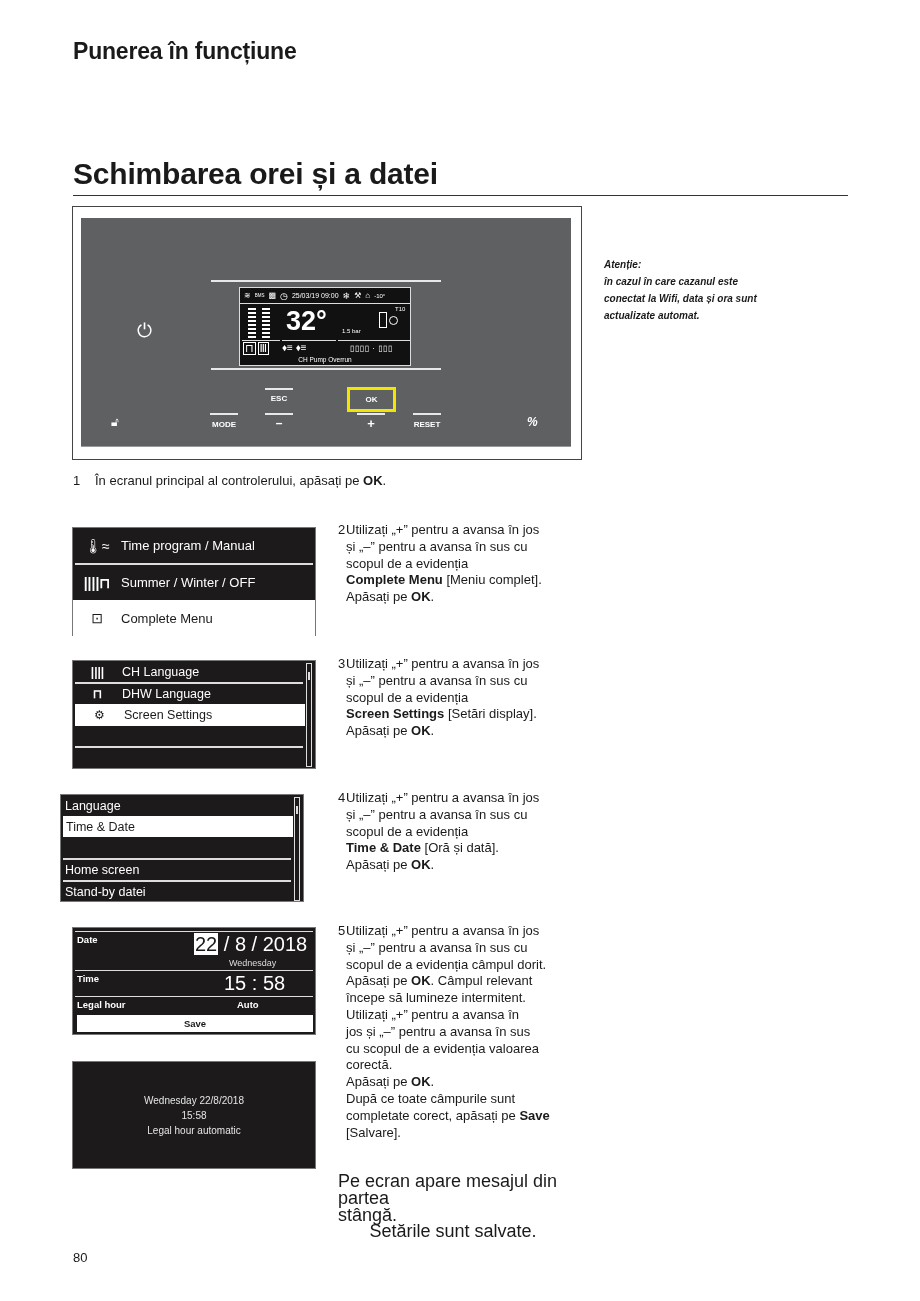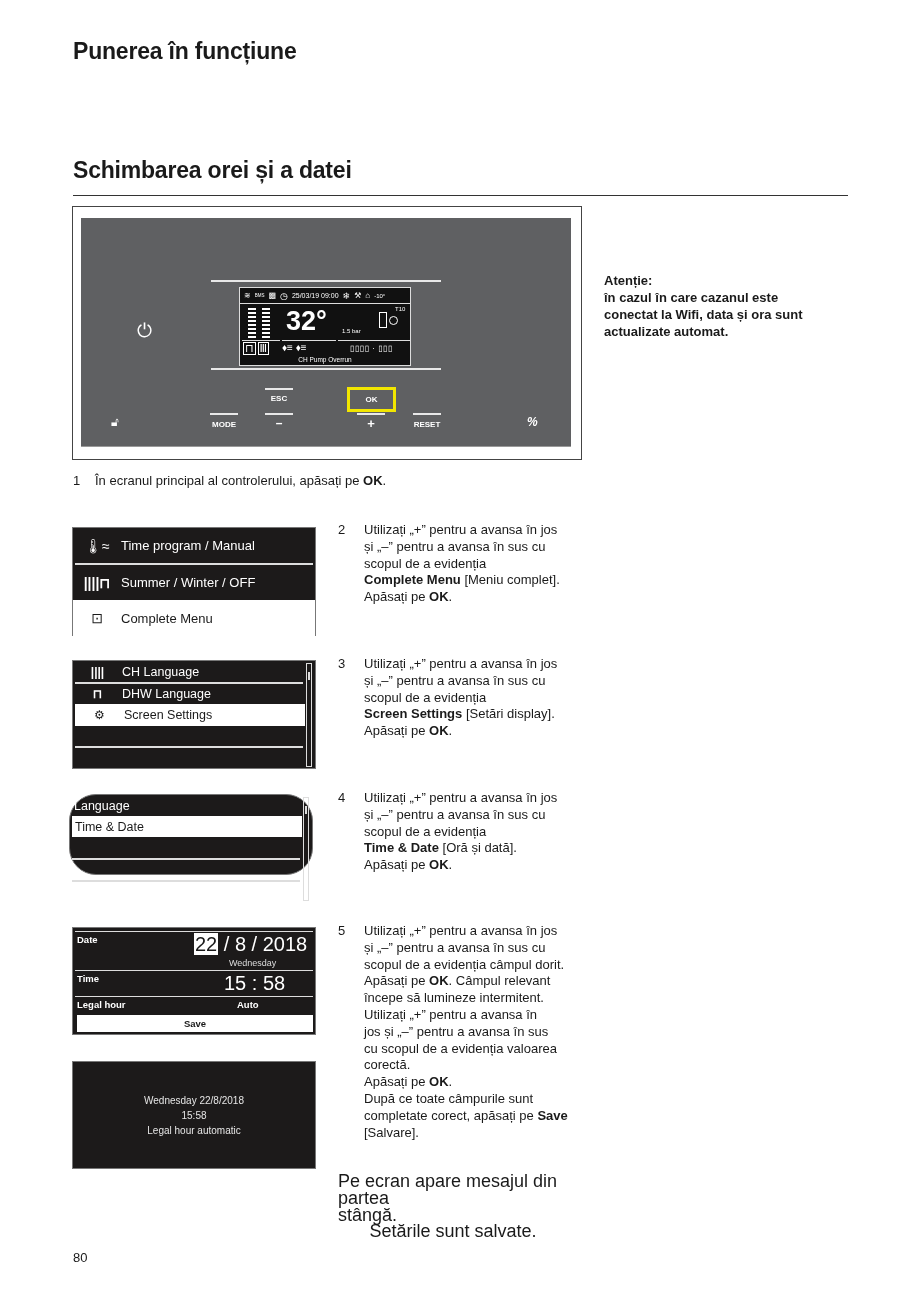--- a/index.html
+++ b/index.html
@@ -1,21 +1,21 @@
 <!DOCTYPE html>
 <html><head>
 <meta charset="utf-8">
 <style>
   * { box-sizing: border-box; margin: 0; padding: 0; }
   html, body { width: 920px; height: 1301px; background: #ffffff; }
   body { position: relative; font-family: "Liberation Sans", sans-serif; color: #1a1a1a; overflow: hidden; }
   .abs { position: absolute; }
 
   .h1 { left: 73px; top: 38px; font-size: 23px; font-weight: bold; letter-spacing: -0.2px; }
-  .h2 { left: 73px; top: 157px; font-size: 23px; font-weight: bold; letter-spacing: -0.2px; }
+  .h2 { left: 73px; top: 157px; font-size: 30px; font-weight: bold; letter-spacing: -0.2px; }
   .rule { left: 73px; top: 195px; width: 775px; height: 1px; background: #333; }
 
   
   .panel-frame { left: 72px; top: 206px; width: 510px; height: 254px; border: 1px solid #444; background: #fff; }
   .panel { left: 81px; top: 218px; width: 490px; height: 229px; background: #5f6062; border-bottom: 1px solid #999; }
   .pline { position: absolute; height: 2px; background: #e8e8e8; }
   .lcd { left: 239px; top: 287px; width: 172px; height: 79px; background: #111; border: 1.5px solid #ddd; color: #fff; }
   .lcd-top { position: absolute; left: 0; top: 0; width: 100%; height: 16px; border-bottom: 1px solid #ddd; font-size: 7px; display: flex; align-items: center; gap: 4px; padding-left: 4px; white-space: nowrap; }
   .lcd-temp { position: absolute; left: 46px; top: 18px; font-size: 27px; font-weight: bold; }
   .lcd-bar { position: absolute; left: 102px; top: 40px; font-size: 6px; }
@@ -24,55 +24,55 @@
   .lcd-rad { position: absolute; top: 20px; width: 8px; height: 30px;
     background: repeating-linear-gradient(#fff 0 2px, #111 2px 4px); }
   .lcd-icons { position: absolute; left: 3px; top: 54px; font-size: 11px; display: flex; gap: 2px; }
   .lcd-drops { position: absolute; left: 42px; top: 54px; font-size: 10px; }
   .lcd-seg { position: absolute; left: 110px; top: 56px; font-size: 8px; letter-spacing: 0.5px; }
   .lcd-pump { position: absolute; left: 135px; top: 20px; width: 32px; height: 26px; font-size: 6px; }
   .btn-label { position: absolute; color: #fff; font-size: 8px; font-weight: bold; text-align: center; width: 40px; }
   .ok-box { left: 347px; top: 387px; width: 49px; height: 25px; border: 3px solid #f2e600; color: #fff; font-size: 8px; font-weight: bold; display: flex; align-items: center; justify-content: center; }
   .panel-icon { position: absolute; color: #fff; }
 
-  .attention { left: 604px; top: 272px; width: 240px; font-size: 13px; font-weight: bold; line-height: 17px; }
+  .attention { left: 604px; top: 256px; width: 240px; font-size: 10px; font-weight: bold; line-height: 17px; font-style: italic; }
 
   .step1 { left: 73px; top: 473px; font-size: 13px; }
   .step-num { display: inline-block; width: 22px; }
 
   
   .screen { background: #1c1a1a; border: 1px solid #777; color: #fff; }
   .menu1 { left: 72px; top: 527px; width: 244px; height: 109px; }
   .mrow { position: absolute; left: 0; width: 100%; height: 35px; display: flex; align-items: center; font-size: 13px; }
   .mrow .ic { width: 48px; text-align: center; font-size: 14px; }
   .mrow.sel { background: #fff; color: #1a1a1a; }
   .sep { position: absolute; left: 2px; height: 2px; background: #ddd; }
 
   .menu2 { left: 72px; top: 660px; width: 244px; height: 109px; }
   .m2row { position: absolute; left: 0; width: 232px; height: 21px; display: flex; align-items: center; font-size: 12.5px; }
   .m2row .ic { width: 49px; text-align: center; font-size: 12px; }
   .m2row.sel { background: #fff; color: #1a1a1a; left: 2px; width: 230px; }
   .scroll { position: absolute; right: 3px; top: 2px; width: 6px; height: 104px; border: 1px solid #ddd; }
   .scroll-thumb { position: absolute; left: 1px; top: 8px; width: 2px; height: 8px; background: #ddd; }
 
-  .menu3 { left: 69px; top: 794px; width: 244px; height: 81px; border-radius: 27px; }
+  .menu3 { left: 60px; top: 794px; width: 244px; height: 108px; }
   .m3row { position: absolute; left: 0; width: 232px; height: 21px; display: flex; align-items: center; font-size: 12.5px; padding-left: 4px; }
   .m3row.sel { background: #fff; color: #1a1a1a; left: 2px; width: 230px; padding-left: 3px; }
 
   .dt { left: 72px; top: 927px; width: 244px; height: 108px; }
   .dt .lbl { position: absolute; font-size: 9.5px; font-weight: bold; }
   .dt .big { position: absolute; font-size: 20px; }
   .dt .hl { background: #fff; color: #1a1a1a; padding: 0 1px; }
   .save-btn { position: absolute; left: 4px; top: 87px; width: 236px; height: 17px; background: #fff; color: #1a1a1a; font-size: 9.5px; font-weight: bold; text-align: center; line-height: 17px; }
 
   .msg { left: 72px; top: 1061px; width: 244px; height: 108px; display: flex; flex-direction: column; align-items: center; justify-content: center; gap: 4px; font-size: 10px; color: #e5e5e5; }
 
   .step { left: 338px; width: 250px; font-size: 13px; line-height: 16.8px; }
   .step .num { position: absolute; left: 0; top: 0; }
-  .step .txt { margin-left: 26px; }
+  .step .txt { margin-left: 8px; }
   .plain { left: 360px; font-size: 18px; line-height: 16.8px; width: 230px; }
   .pagenum { left: 73px; top: 1250px; font-size: 13px; }
 </style>
 </head>
 <body>
 
 <div class="abs h1">Punerea în funcțiune</div>
 <div class="abs h2">Schimbarea orei și a datei</div>
 <div class="abs rule"></div>
 
@@ -207,20 +207,23 @@
 </div>
 
 <div class="abs screen menu3">
   <div class="m3row" style="top:0;">
       <span>Language</span>
     </div>
   <div class="m3row sel" style="top:21px;">
       <span>Time &amp; Date</span>
     </div>
   <div class="sep" style="top:63px; width:228px;"></div>
+  <div class="m3row" style="top:64px;">
+      <span>Home screen</span>
+    </div>
   <div class="sep" style="top:85px; width:228px;"></div>
   <div class="m3row" style="top:86px;">
       <span>Stand-by datei</span>
     </div>
   <div class="scroll">
       <div class="scroll-thumb"></div>
     </div>
 </div>
 
 <div class="abs step" style="top:790px;">

